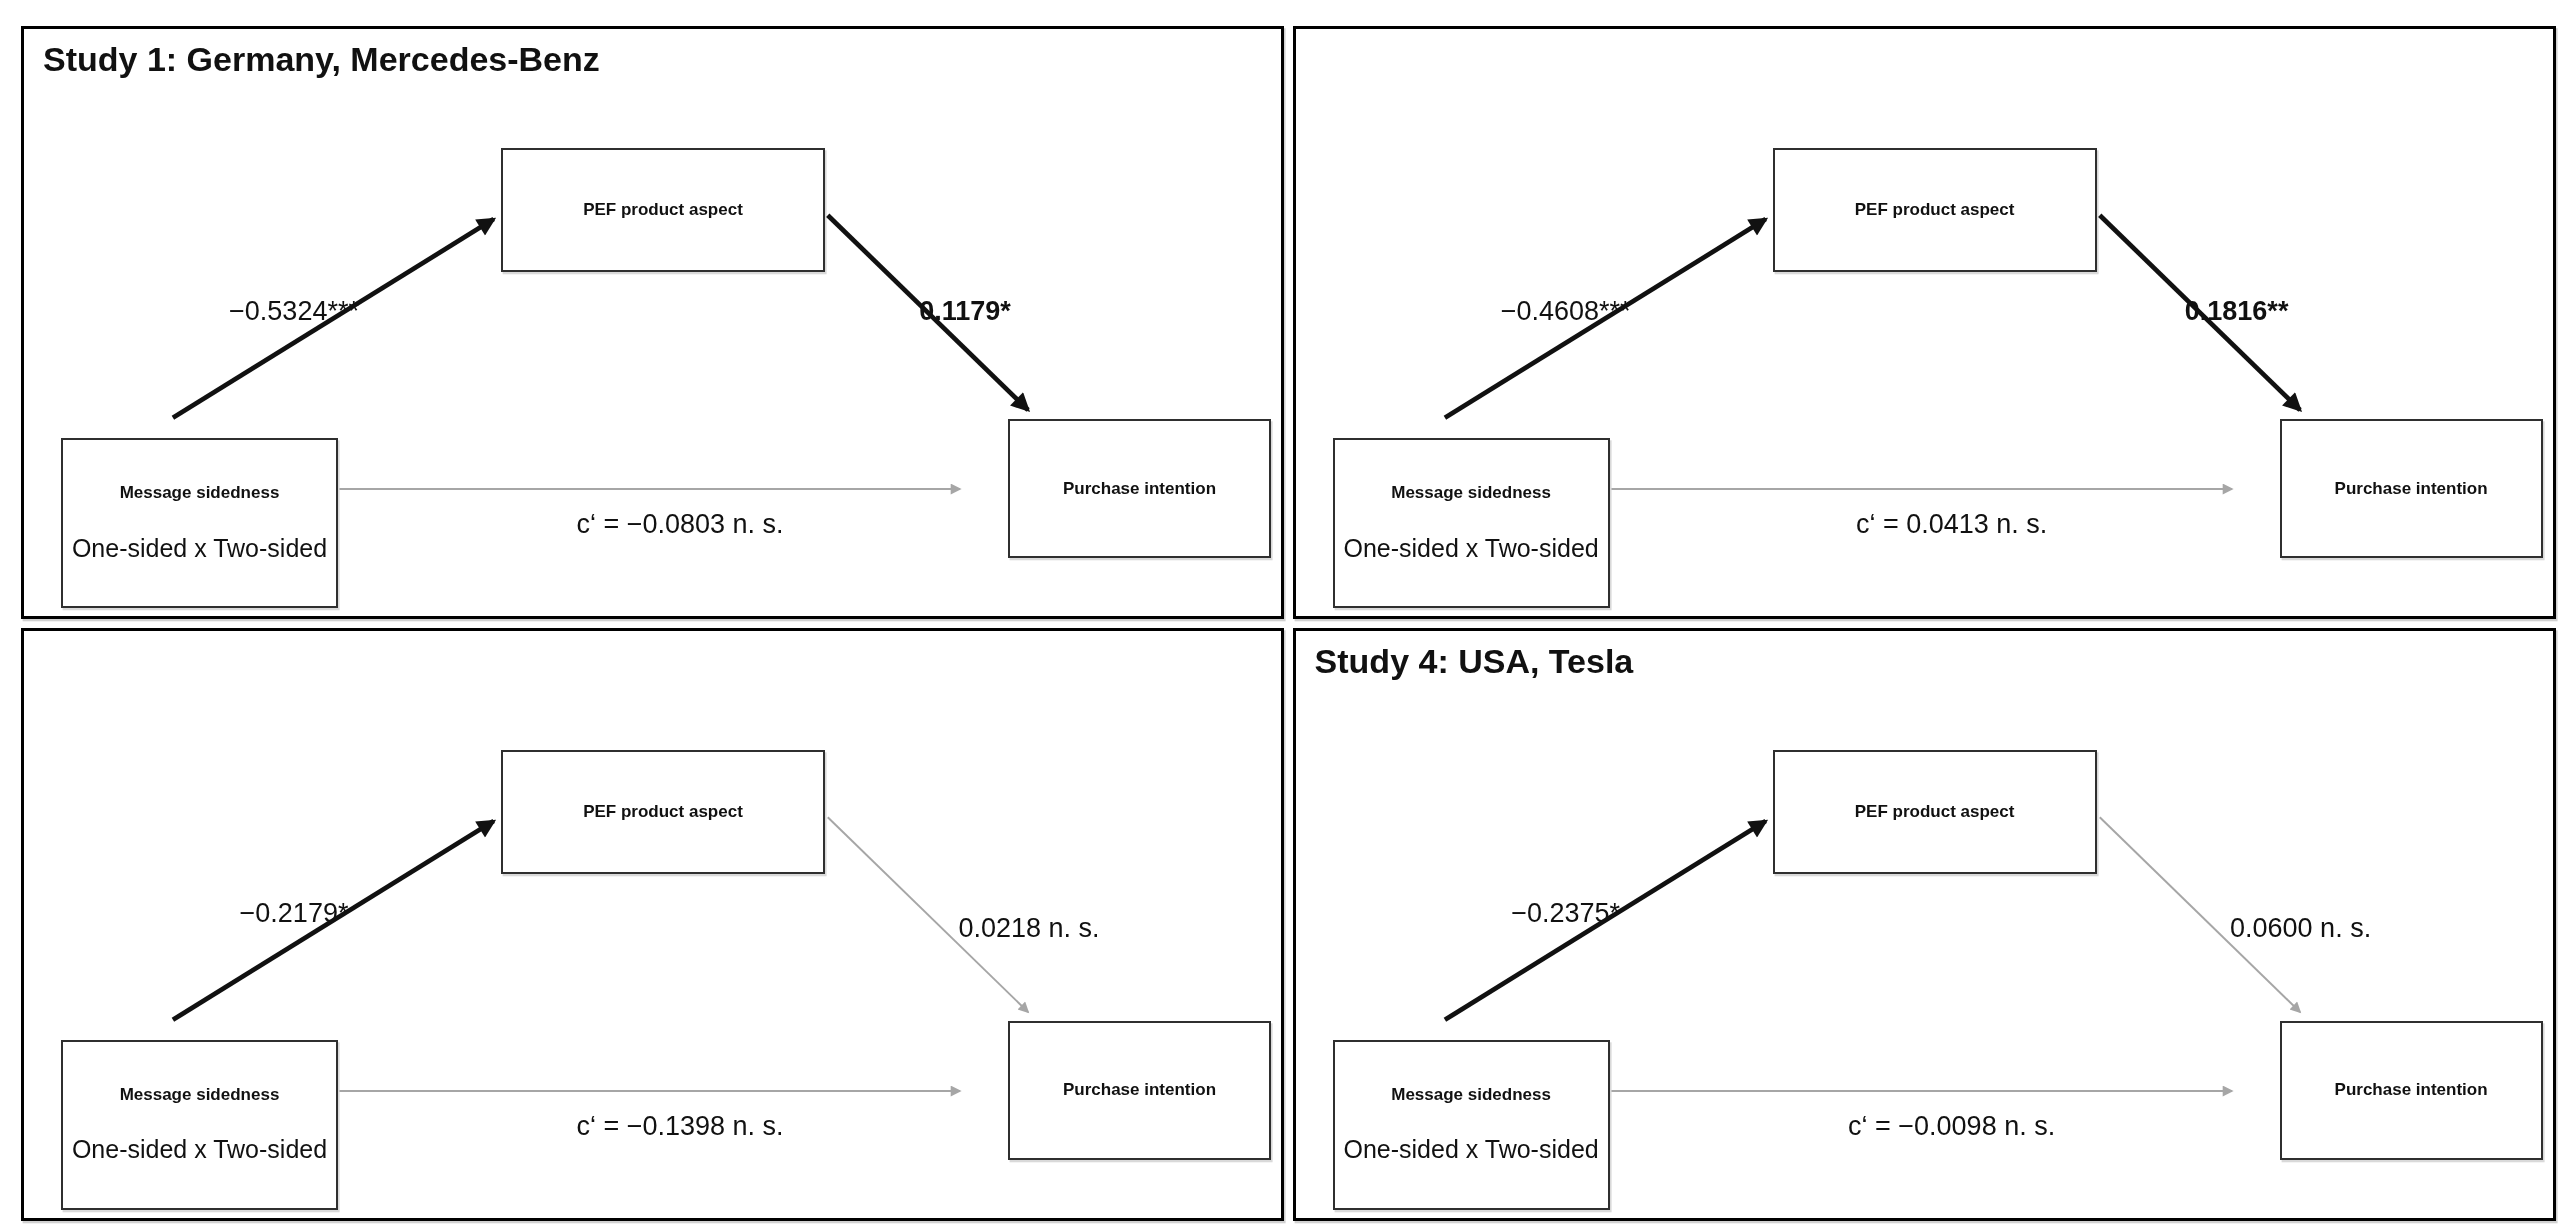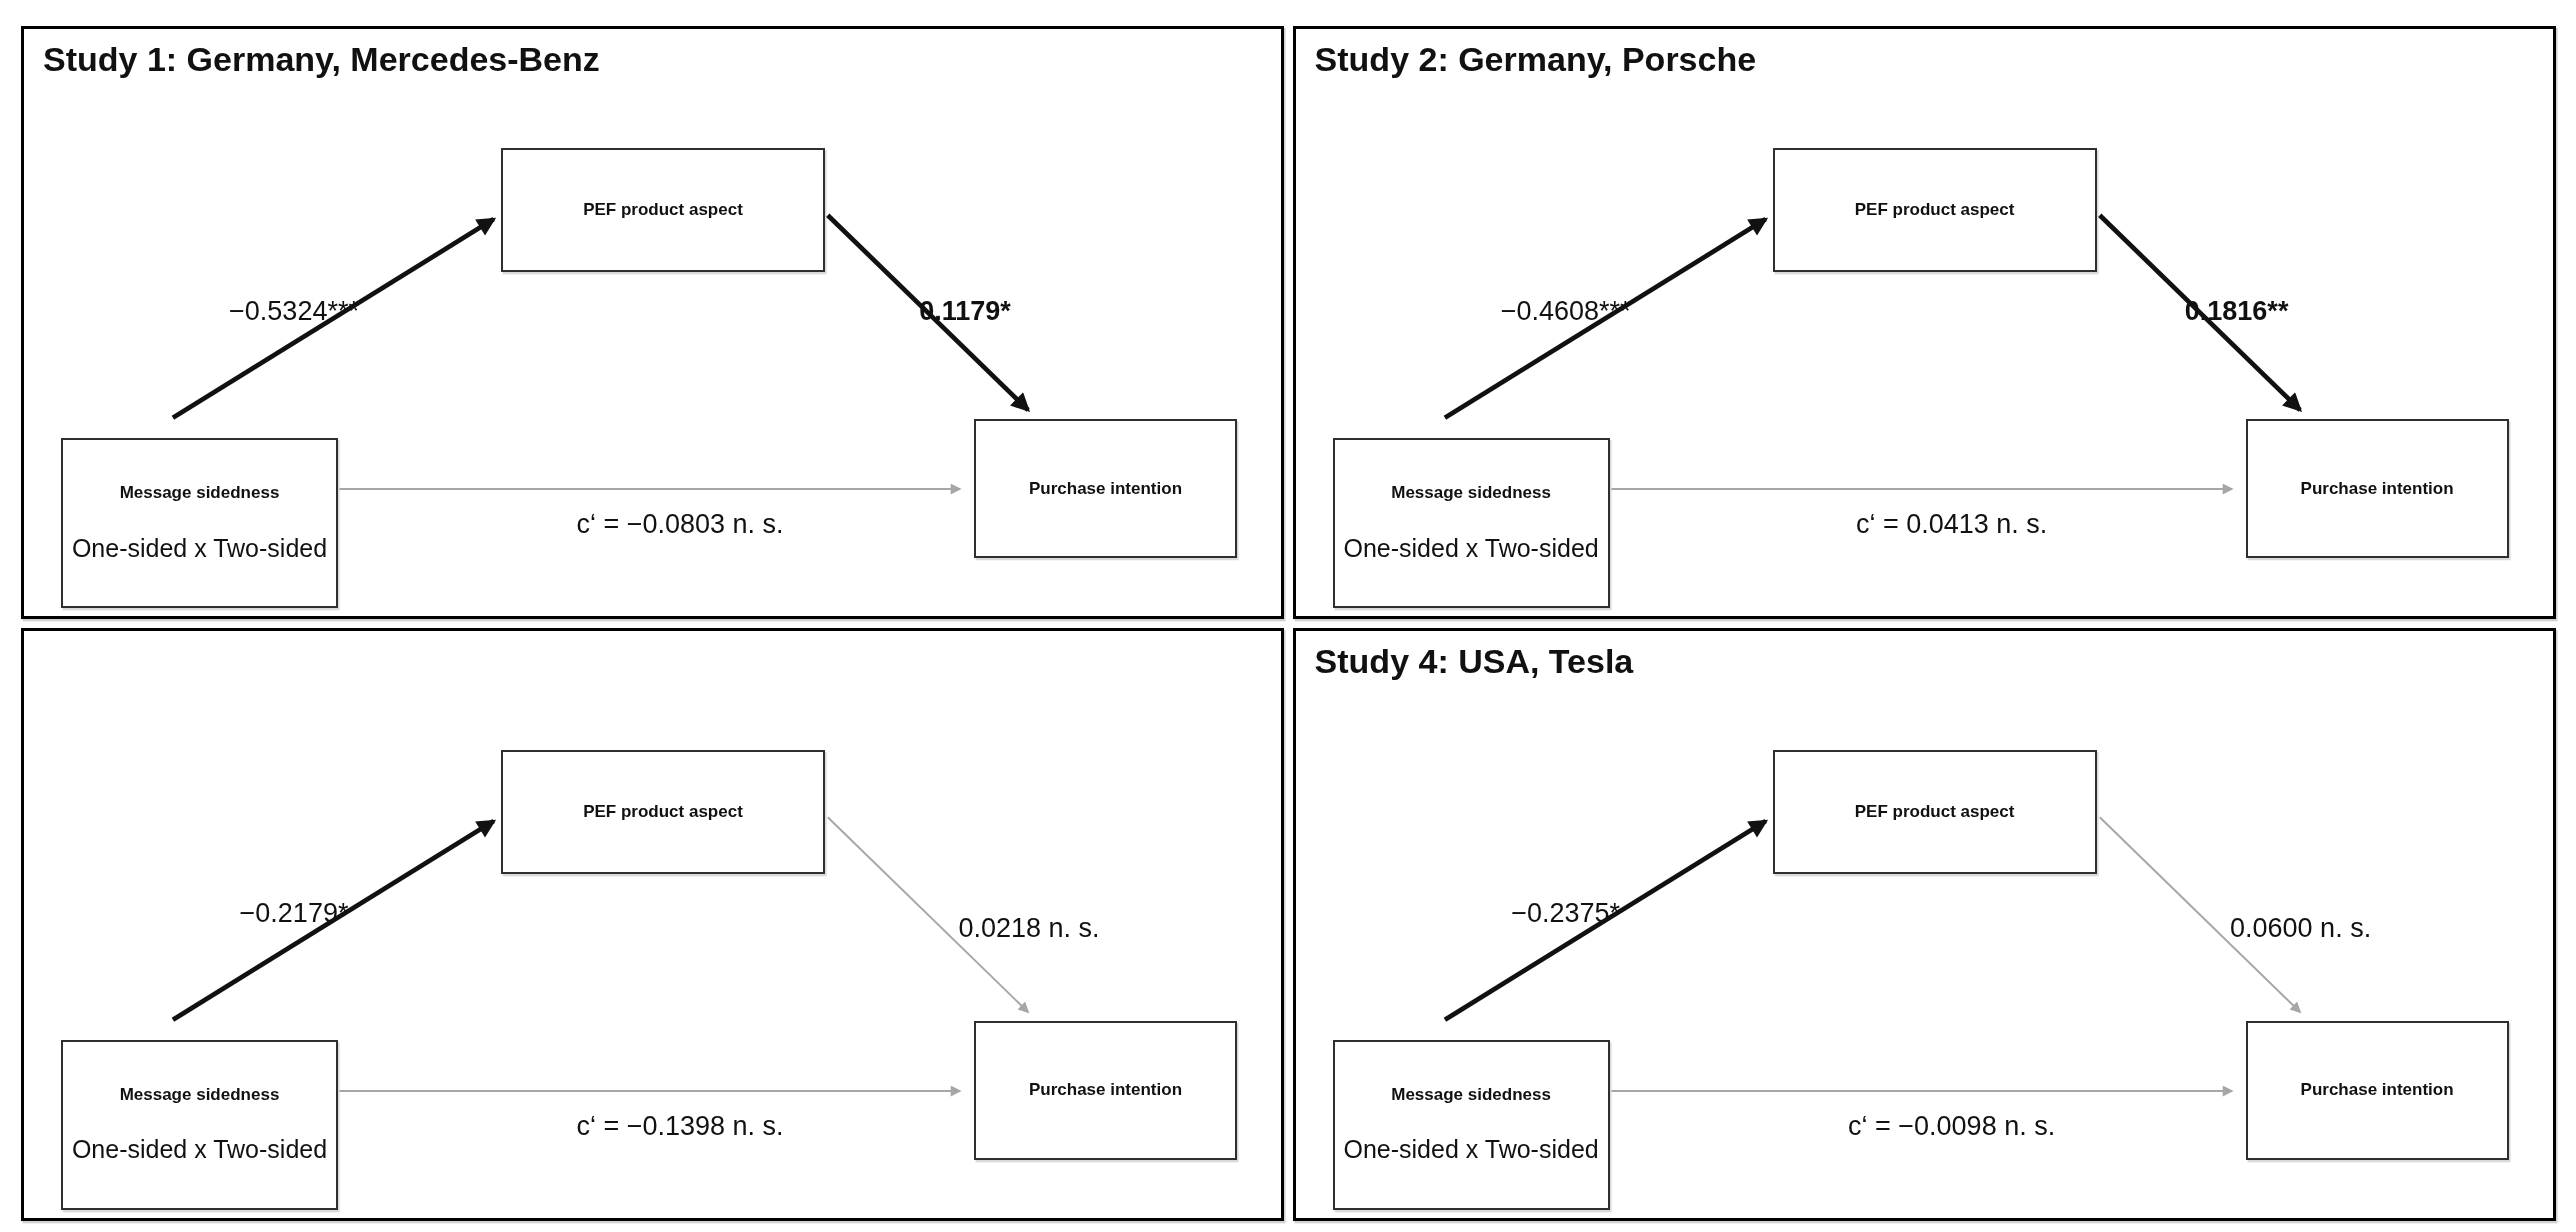--- a/index.html
+++ b/index.html
@@ -66,21 +66,21 @@
     white-space: nowrap;
   }
   .node-subtitle {
     font-size: 25px;
     font-weight: normal;
     line-height: 1.25;
     white-space: nowrap;
   }
   .node-predictor { left: 37px;  top: 409px; width: 277px; height: 170px; gap: 29px; }
   .node-mediator  { left: 477px; top: 119px; width: 324px; height: 124px; }
-  .node-outcome   { left: 950px;top: 390px; width: 263px; height: 139px; }
+  .node-outcome   { left: 984px;top: 390px; width: 263px; height: 139px; }
   .coef {
     position: absolute;
     transform: translate(-50%, -50%);
     font-size: 27px;
     white-space: nowrap;
   }
   .a-label { left: 270px;  top: 282px; font-weight: normal; }
   .b-label { left: 941px; top: 282px; font-weight: bold; }
   .ns-b .b-label { left: 1005px; top: 297px; font-weight: normal; }
   .c-label { left: 656px;  top: 495px; font-weight: normal; }
@@ -127,21 +127,20 @@
             <path d="M0,0 L10,5 L0,10 z" fill="#111111"></path>
           </marker>
         <marker id="ah-w-1" viewBox="0 0 10 10" refX="8.5" refY="5" markerUnits="userSpaceOnUse" markerWidth="17" markerHeight="14" orient="auto">
             <path d="M0,0 L10,5 L0,10 z" fill="#a6a6a6"></path>
           </marker>
       </defs>
       <line class="edge-strong" x1="190" y1="497" x2="600" y2="243" marker-end="url(#ah-s-1)" stroke="#111111"></line>
       <line class="edge-strong" x1="1027" y1="238" x2="1283" y2="487" marker-end="url(#ah-s-1)" stroke="#111111"></line>
       <line class="edge-weak" x1="403" y1="588" x2="1196" y2="588" marker-end="url(#ah-w-1)" stroke="#a6a6a6"></line>
     </svg>
-    <div class="panel-title">Study 2: Germany, Porsche</div>
     <div class="node node-mediator">
       <div class="node-title">PEF product aspect</div>
     </div>
     <div class="node node-predictor">
       <div class="node-title">Message sidedness</div>
       <div class="node-subtitle">One-sided x Two-sided</div>
     </div>
     <div class="node node-outcome">
       <div class="node-title">Purchase intention</div>
     </div>

